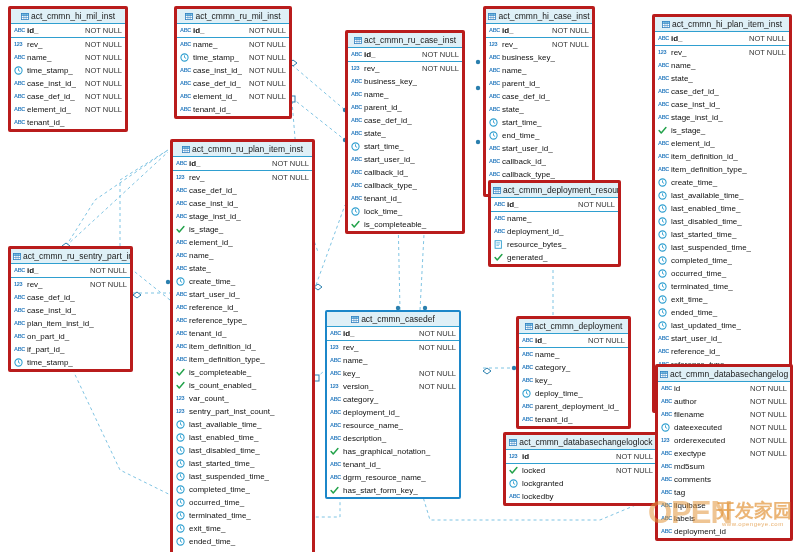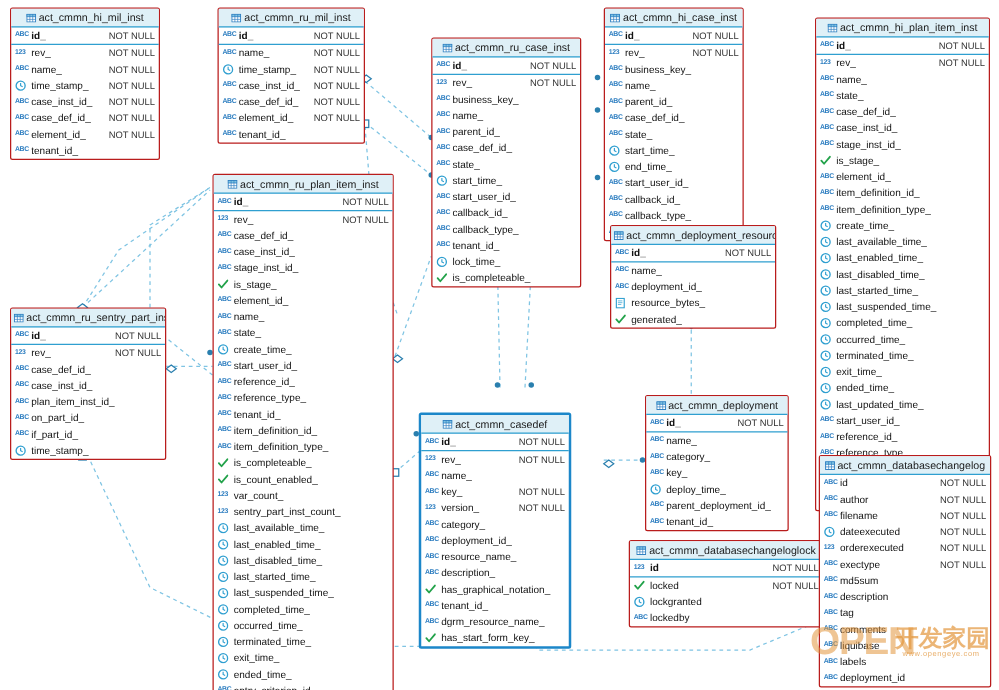--- a/index.html
+++ b/index.html
@@ -20,21 +20,21 @@
     position: absolute;
     left: 0; top: 0;
     width: 799px; height: 552px;
     pointer-events: none;
     z-index: 1;
   }
   .entity {
     position: absolute;
     z-index: 3;
     background: #ffffff;
-    border: 1px solid #b91c1c;
+    border: 3px solid #b91c1c;
     border-radius: 2px;
     box-shadow: 0 0 0 0 rgba(0,0,0,0);
   }
   .entity.selected {
     border: 2px solid #1c87c9;
   }
   .entity-header {
     background: #dff0f7;
     border-bottom: 1px solid #2f9fd0;
     height: 15px;
@@ -532,21 +532,21 @@
           <div class="col"><span class="ico" style="color: rgb(47, 127, 193);">ABC</span><span class="cname">on_part_id_</span></div>
           <div class="col"><span class="ico" style="color: rgb(47, 127, 193);">ABC</span><span class="cname">if_part_id_</span></div>
           <div class="col"><span class="ico clock">
               <svg width="9" height="9" viewBox="0 0 10 10">
                 <circle cx="5" cy="5" r="4" fill="#ffffff" stroke="#2f9fd0" stroke-width="1.2"></circle>
                 <path d="M5,2.6 L5,5 L6.8,6" stroke="#2f9fd0" stroke-width="1" fill="none"></path>
               </svg>
             </span><span class="cname">time_stamp_</span></div>
         </div>
       </div>
-      <div class="entity selected" style="left: 335px; top: 310px; width: 122px; margin-top: 20px;">
+      <div class="entity selected" style="left: 325px; top: 310px; width: 136px;">
         <div class="entity-header"><span class="tbl-ico"><svg width="8" height="7" viewBox="0 0 10 9">
               <rect x="0.5" y="0.5" width="9" height="8" fill="#ffffff" stroke="#2f7fc1" stroke-width="1"></rect>
               <rect x="0.5" y="0.5" width="9" height="2.6" fill="#7fc4e3" stroke="#2f7fc1" stroke-width="0.8"></rect>
               <path d="M3.6,0.5 v8 M6.5,0.5 v8 M0.5,5.8 h9" stroke="#2f7fc1" stroke-width="0.7"></path>
             </svg></span><span>act_cmmn_casedef</span></div>
         <div class="pk-section">
           <div class="col pk"><span class="ico" style="color: rgb(47, 127, 193);">ABC</span><span class="cname">id_</span><span class="cnull">NOT NULL</span></div>
         </div>
         <div>
           <div class="col"><span class="ico" style="color: rgb(47, 127, 193);">123</span><span class="cname">rev_</span><span class="cnull">NOT NULL</span></div>
@@ -655,23 +655,22 @@
           <div class="col"><span class="ico" style="color: rgb(47, 127, 193);">ABC</span><span class="cname">filename</span><span class="cnull">NOT NULL</span></div>
           <div class="col"><span class="ico clock">
               <svg width="9" height="9" viewBox="0 0 10 10">
                 <circle cx="5" cy="5" r="4" fill="#ffffff" stroke="#2f9fd0" stroke-width="1.2"></circle>
                 <path d="M5,2.6 L5,5 L6.8,6" stroke="#2f9fd0" stroke-width="1" fill="none"></path>
               </svg>
             </span><span class="cname">dateexecuted</span><span class="cnull">NOT NULL</span></div>
           <div class="col"><span class="ico" style="color: rgb(47, 127, 193);">123</span><span class="cname">orderexecuted</span><span class="cnull">NOT NULL</span></div>
           <div class="col"><span class="ico" style="color: rgb(47, 127, 193);">ABC</span><span class="cname">exectype</span><span class="cnull">NOT NULL</span></div>
           <div class="col"><span class="ico" style="color: rgb(47, 127, 193);">ABC</span><span class="cname">md5sum</span></div>
-          <div class="col"><span class="ico" style="color: rgb(47, 127, 193);">ABC</span><span class="cname">description</span></div>
+          <div class="col"><span class="ico" style="color: rgb(47, 127, 193);">ABC</span><span class="cname">comments</span></div>
           <div class="col"><span class="ico" style="color: rgb(47, 127, 193);">ABC</span><span class="cname">tag</span></div>
-          <div class="col"><span class="ico" style="color: rgb(47, 127, 193);">ABC</span><span class="cname">comments</span></div>
           <div class="col"><span class="ico" style="color: rgb(47, 127, 193);">ABC</span><span class="cname">liquibase</span></div>
           <div class="col"><span class="ico" style="color: rgb(47, 127, 193);">ABC</span><span class="cname">labels</span></div>
           <div class="col"><span class="ico" style="color: rgb(47, 127, 193);">ABC</span><span class="cname">deployment_id</span></div>
         </div>
       </div>
     </div>
 
   <div class="watermark wm-open">OPEN</div>
   <div class="watermark wm-cn">开发家园</div>
   <div class="watermark wm-url">www.opengeye.com</div>

